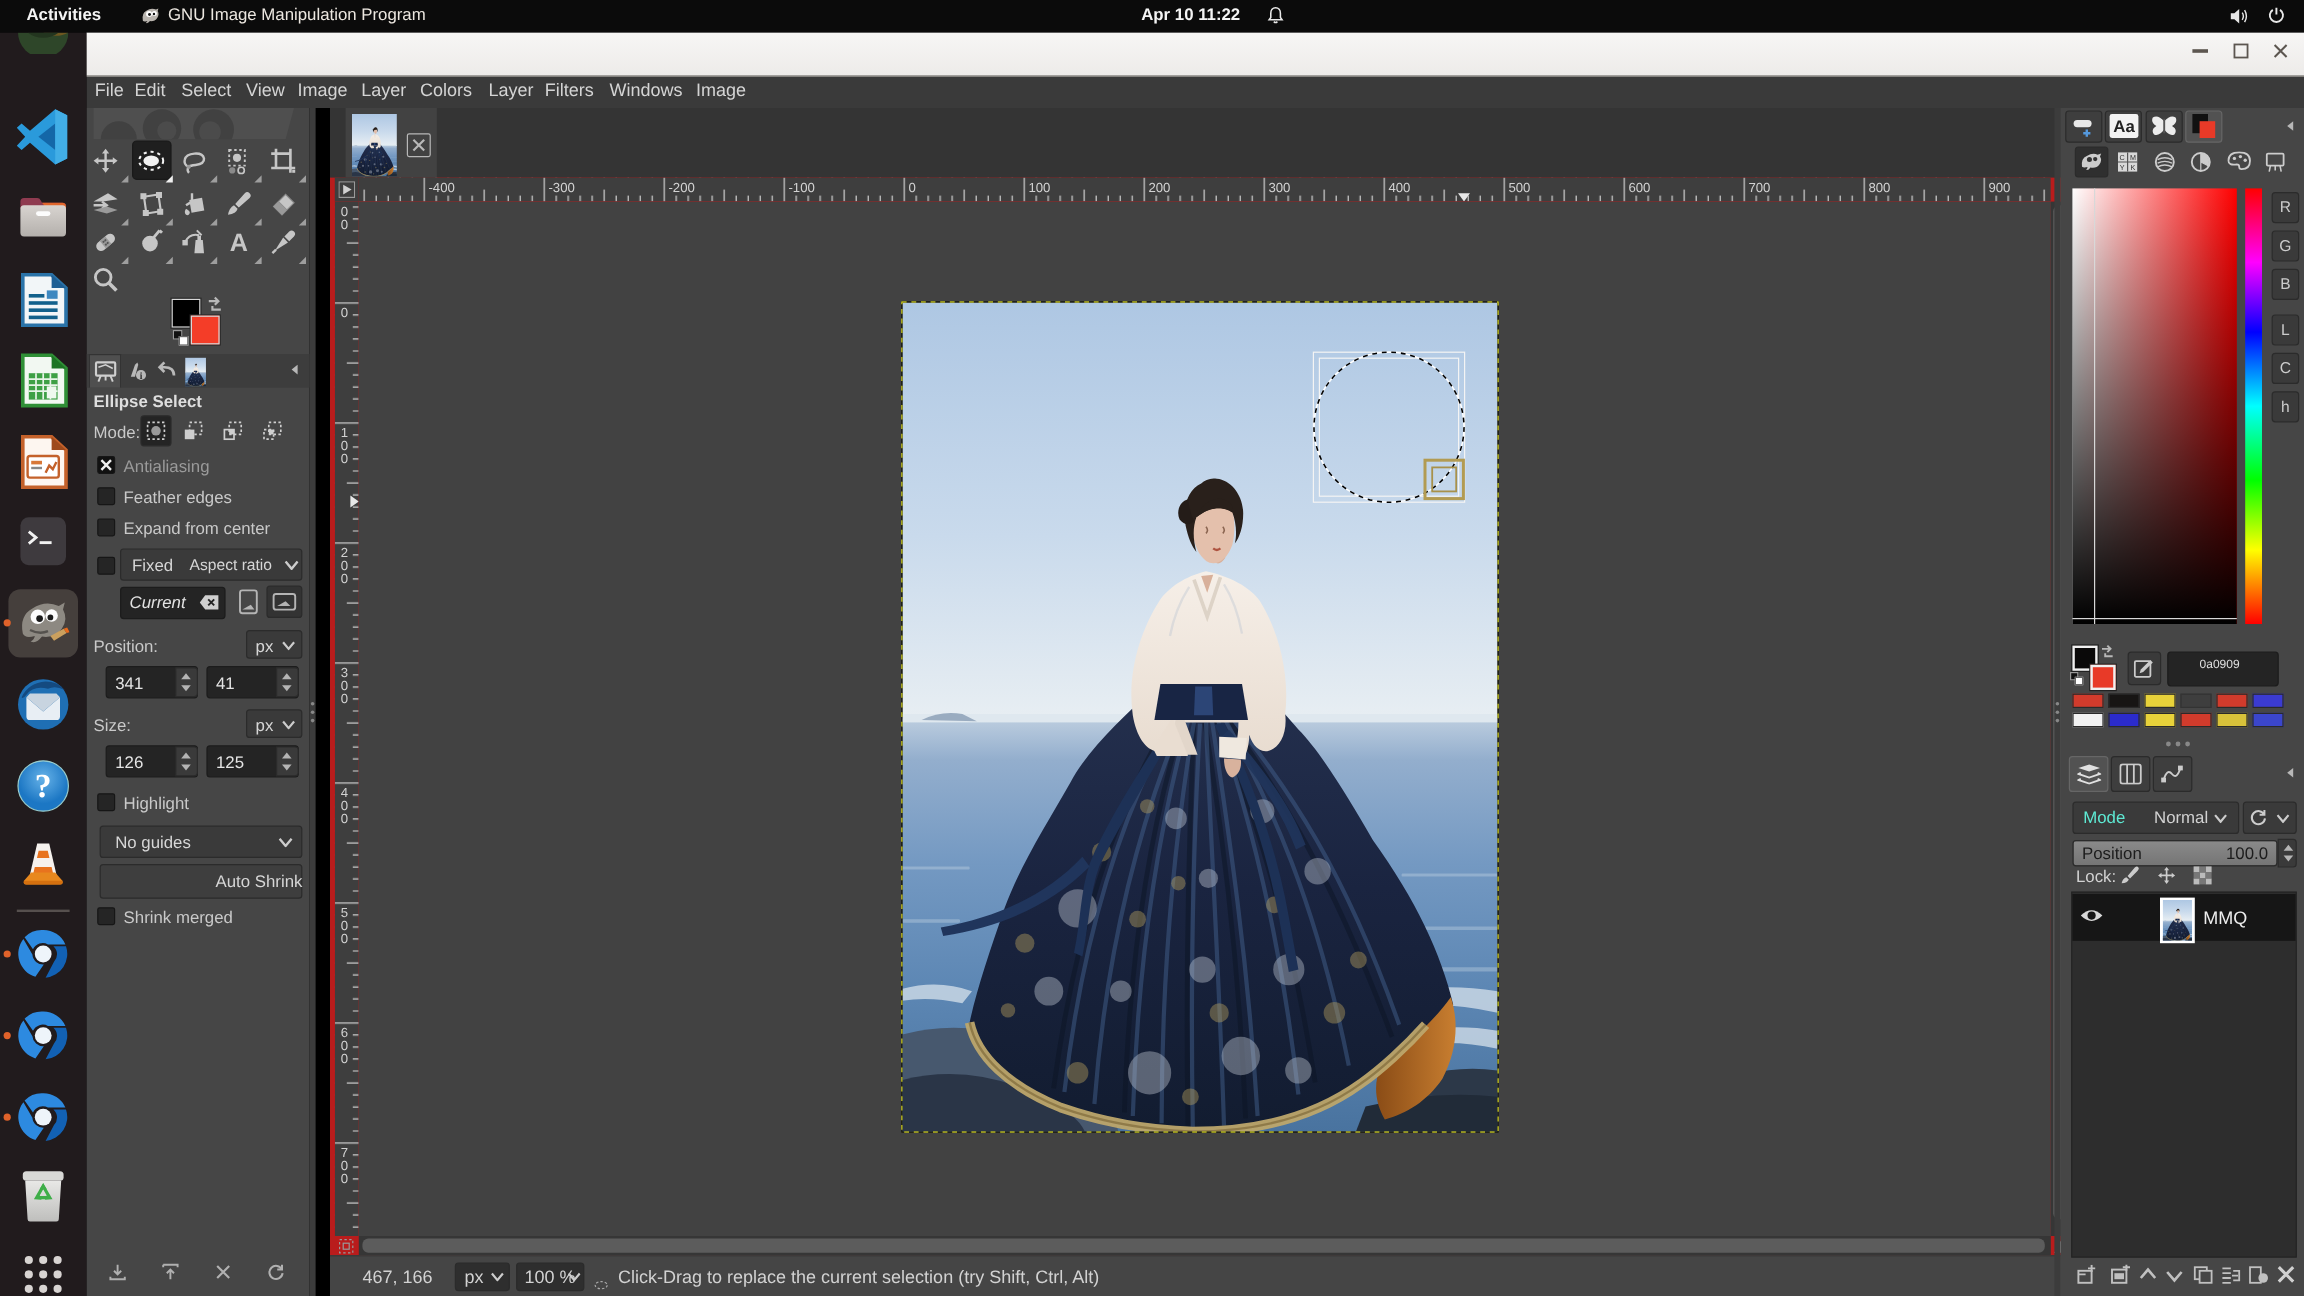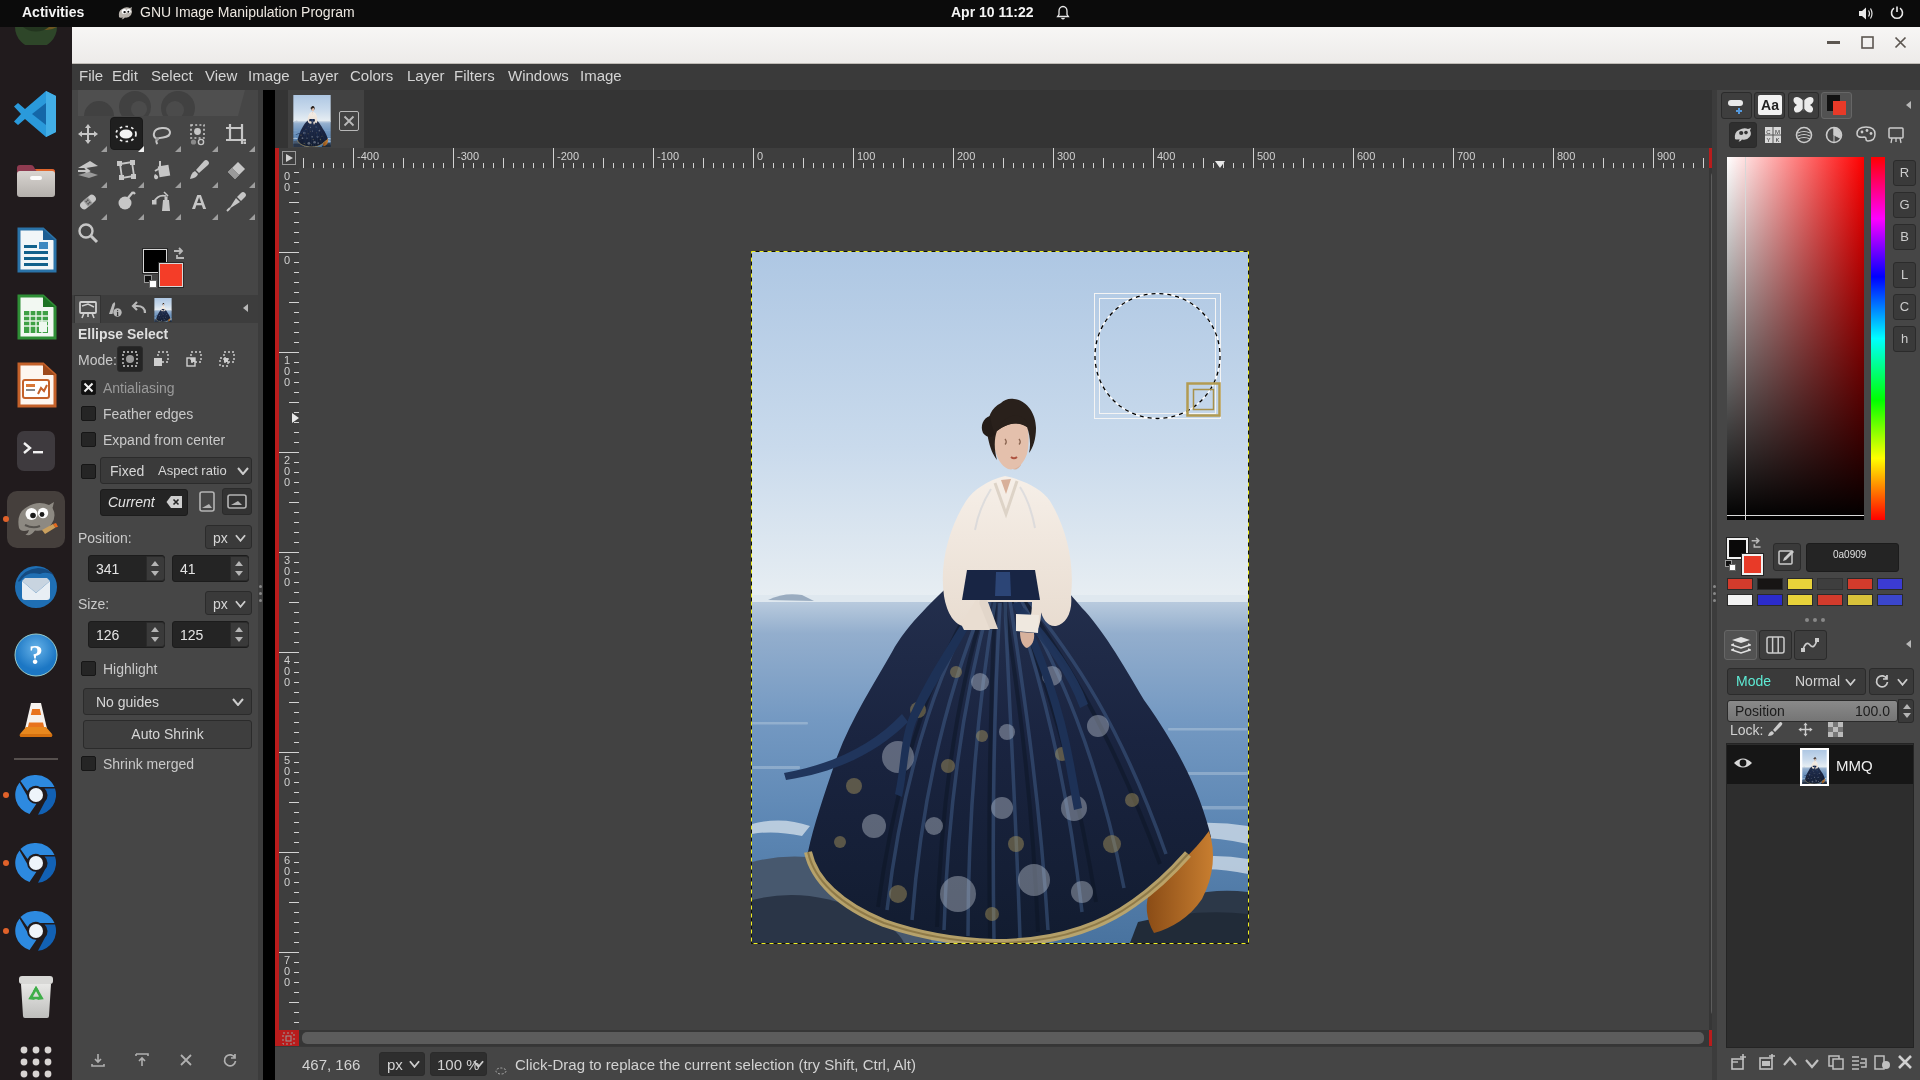--- a/index.html
+++ b/index.html
@@ -610,21 +610,21 @@
   <div class="chk" style="left:9px;top:571px"></div>
   <div class="abs lbl" style="left:31px;top:571px">Highlight</div>
 
   <div class="btn" style="left:11px;top:598px;width:169px;height:27px"></div>
   <div class="abs lbl" style="left:24px;top:604px;color:#d6d6d6">No guides</div>
   <svg class="abs" style="left:160px;top:608px" width="12" height="8" viewBox="0 0 12 8">
       <path d="M1 1 L6 7 L11 1" fill="none" stroke="#ccc" stroke-width="2"></path>
     </svg>
 
   <div class="btn" style="left:11px;top:630px;width:169px;height:29px;background:#3e3e3e"></div>
-  <div class="abs" style="left:11px;top:636px;width:169px;text-align:center;color:#d6d6d6">Auto Shrink</div>
+  <div class="abs" style="left:11px;top:636px;width:169px;text-align:right;color:#d6d6d6">Auto Shrink</div>
 
   <div class="chk" style="left:9px;top:666px"></div>
   <div class="abs lbl" style="left:31px;top:666px">Shrink merged</div>
 
   <svg class="abs" style="left:18px;top:962px" width="16" height="16" viewBox="0 0 16 16">
       <path d="M8 2 L8 10 M5 7 L8 10 L11 7 M2 12 L2 14 L14 14 L14 12" stroke="#b0b0b0" stroke-width="1.6" fill="none"></path>
     </svg>
   <svg class="abs" style="left:62px;top:962px" width="16" height="16" viewBox="0 0 16 16">
       <path d="M8 14 L8 6 M5 9 L8 6 L11 9 M2 2 L2 4 M2 2 L14 2 L14 4" stroke="#b0b0b0" stroke-width="1.6" fill="none"></path>
       <path d="M3 7 A5.5 5.5 0 1 0 8 3" fill="none" stroke="#b0b0b0" stroke-width="0"></path>

